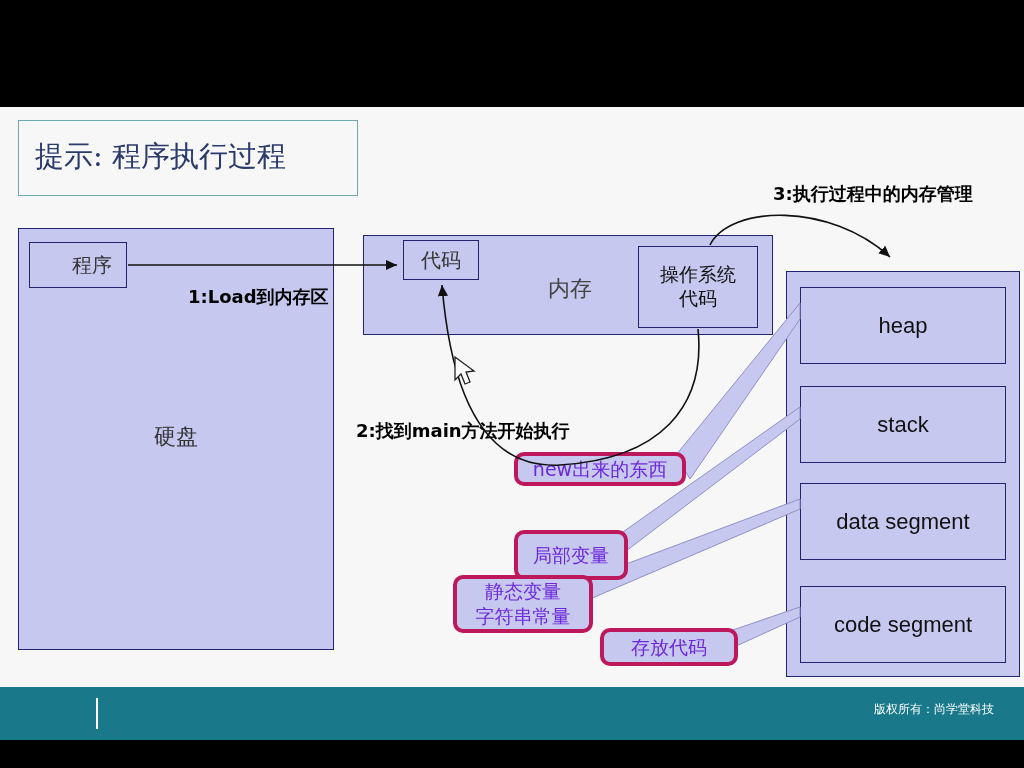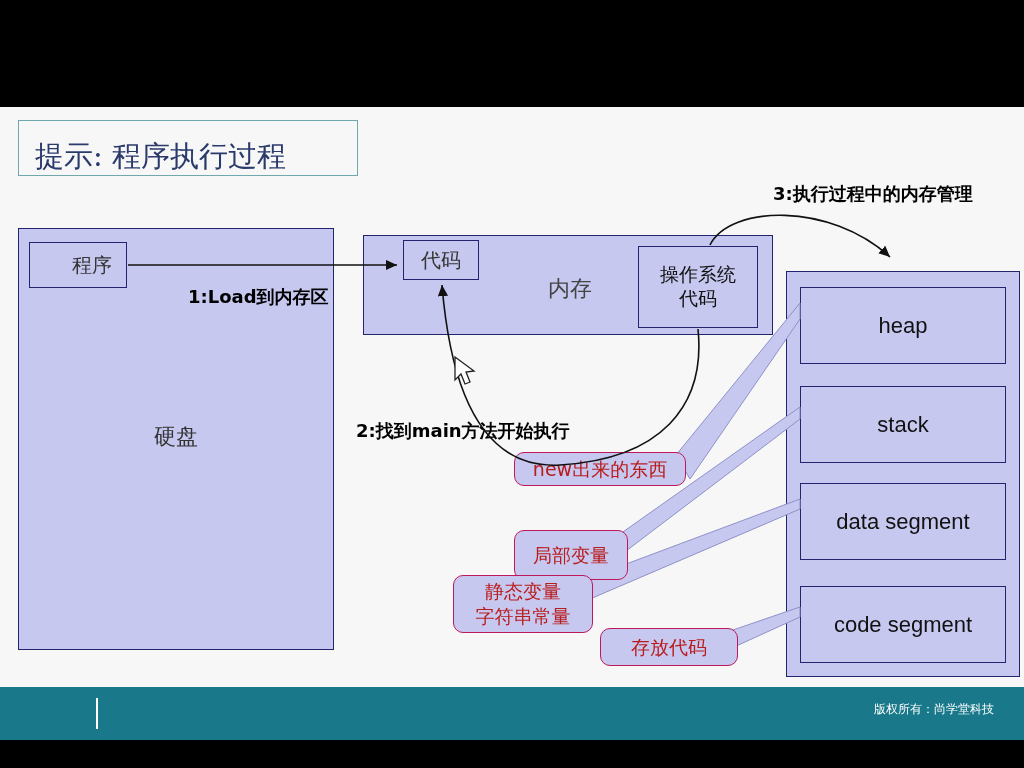--- a/index.html
+++ b/index.html
@@ -82,21 +82,21 @@
     width: 1024px;
     height: 580px;
     background: #f7f7f7;
   }
 
   .title-box {
     position: absolute;
     left: 18px;
     top: 13px;
     width: 340px;
-    height: 56px;
+    height: 76px;
     border: 1px solid #6fa8ad;
     box-sizing: border-box;
   }
   .title-text {
     position: absolute;
     left: 16px;
     top: 16px;
     font-size: 29px;
     color: #2a3a6b;
     font-family: "DejaVu Serif", serif;
@@ -162,28 +162,28 @@
   }
   #anno-1 { left: 188px; top: 178px; }
   #anno-2 { left: 356px; top: 312px; }
   #anno-3 { left: 773px; top: 75px; }
 
   
   .callout {
     position: absolute;
     box-sizing: border-box;
     background: #c7c8f0;
-    border: 1px solid #be185d;
+    border: 4px solid #be185d;
     border-radius: 10px;
     display: flex;
     flex-direction: column;
     align-items: center;
     justify-content: center;
     font-size: 19px;
-    color: #b91c1c;
+    color: #6d28d9;
     font-family: "DejaVu Sans", sans-serif;
     line-height: 1.3;
     z-index: 5;
   }
   #callout-new    { left: 514px; top: 345px; width: 172px; height: 34px; }
   #callout-local  { left: 514px; top: 423px; width: 114px; height: 50px; }
   #callout-static { left: 453px; top: 468px; width: 140px; height: 58px; }
   #callout-store  { left: 600px; top: 521px; width: 138px; height: 38px; }
 
   svg.overlay {

